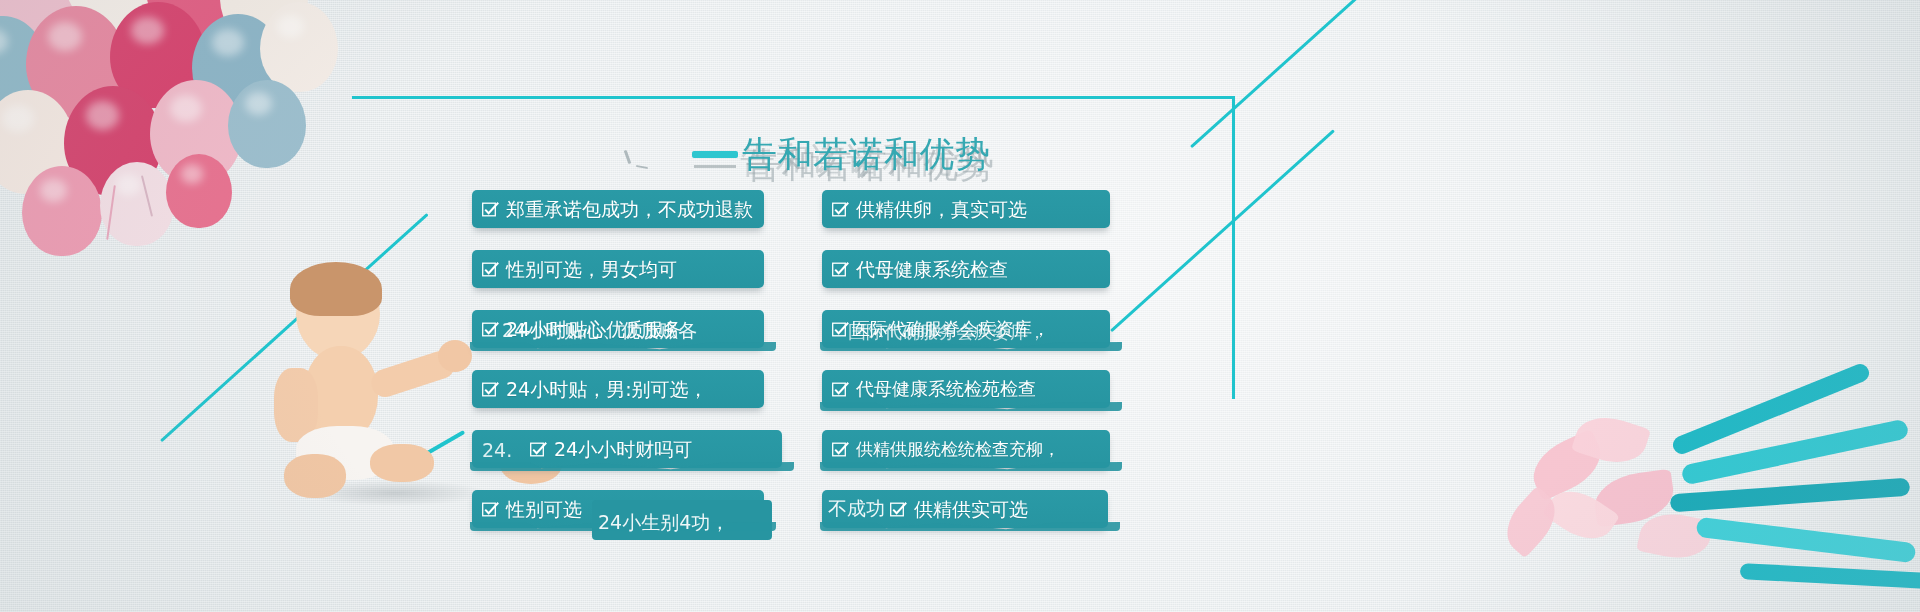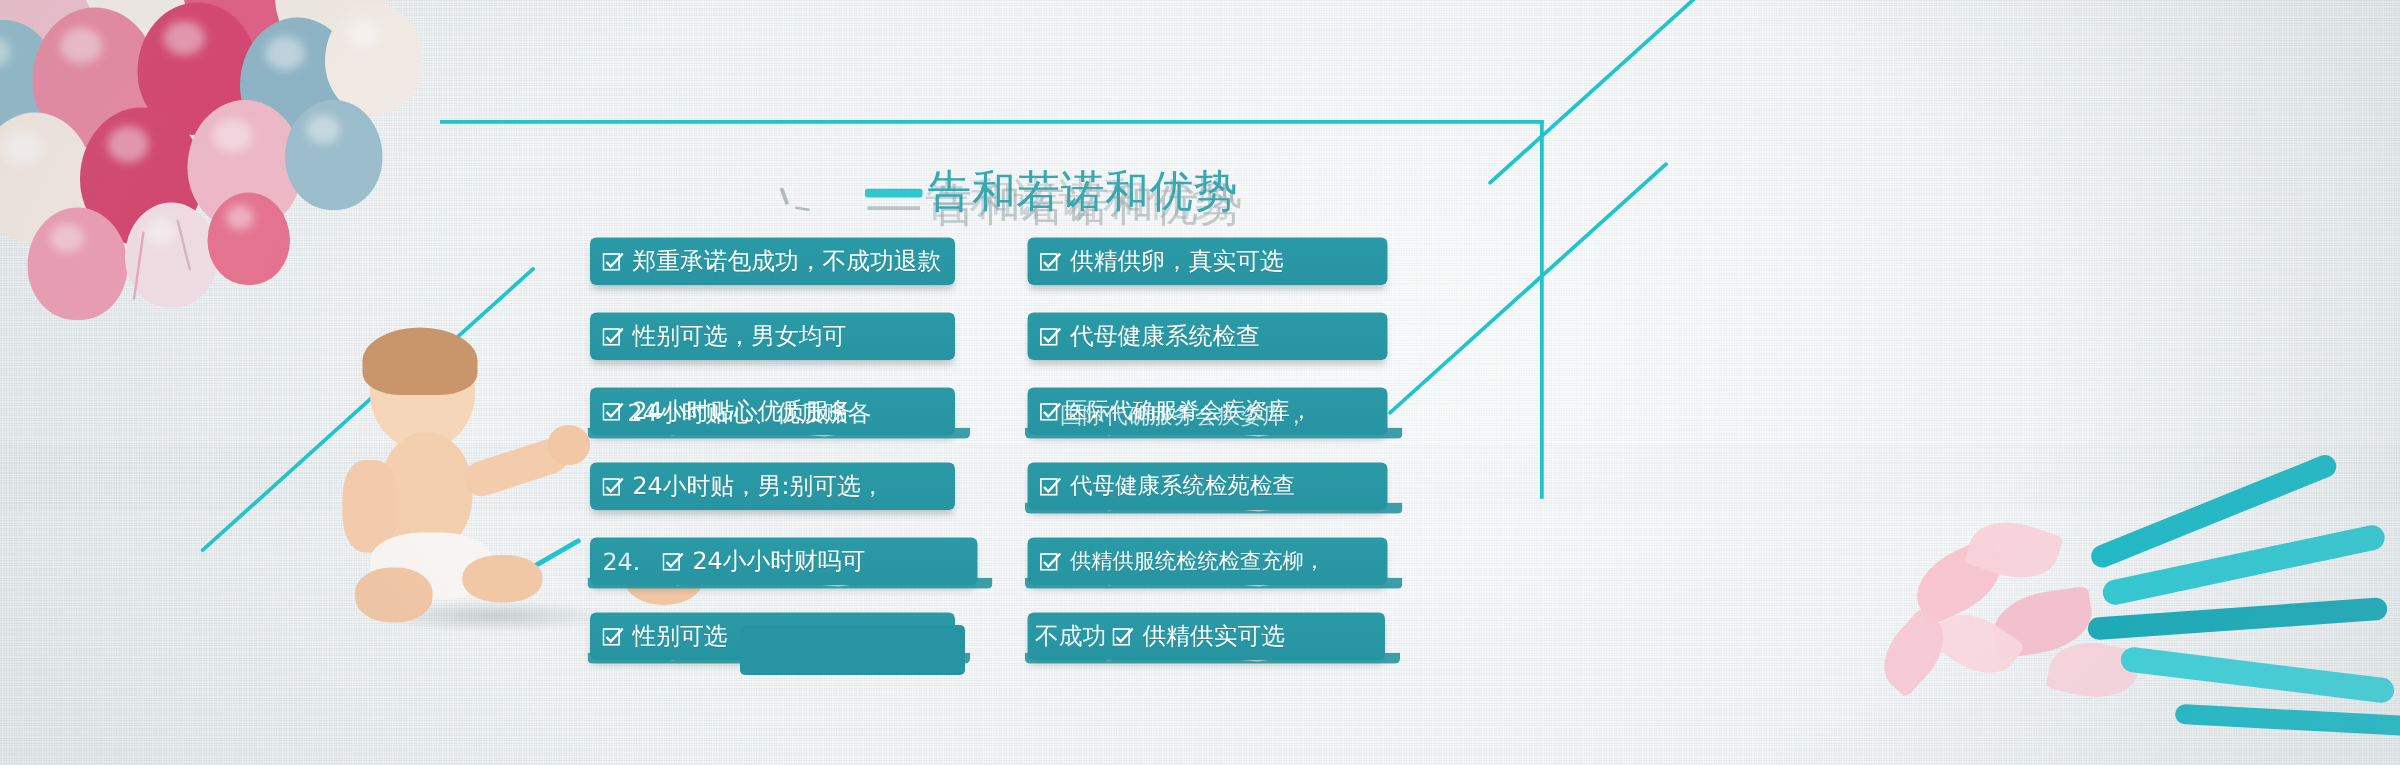--- a/index.html
+++ b/index.html
@@ -247,20 +247,21 @@
 
     <div class="pill glitch tear" style="width:272px;">
       <span class="chk">
         <svg width="17" height="15" viewBox="0 0 17 15">
             <rect x="0.7" y="1.2" width="12.6" height="12.6" fill="none" stroke="#ffffff" stroke-width="1.3"></rect>
             <path d="M3.2 7.6 L6.6 11.2 L16.2 0.8" fill="none" stroke="#ffffff" stroke-width="2"></path>
           </svg>
       </span>
       <span class="ptxt">性别可选</span>
       <span class="bleed" style="left:120px;top:10px;width:180px;height:40px;"></span>
+      <span class="ghostrow" style="left:126px;top:14px;z-index:3;">24小生别4功，</span>
     </div>
   </div>
 
   <div class="col" id="colRight">
 
     <div class="pill" style="width:268px;">
       <span class="chk">
         <svg width="17" height="15" viewBox="0 0 17 15">
             <rect x="0.7" y="1.2" width="12.6" height="12.6" fill="none" stroke="#ffffff" stroke-width="1.3"></rect>
             <path d="M3.2 7.6 L6.6 11.2 L16.2 0.8" fill="none" stroke="#ffffff" stroke-width="2"></path>

